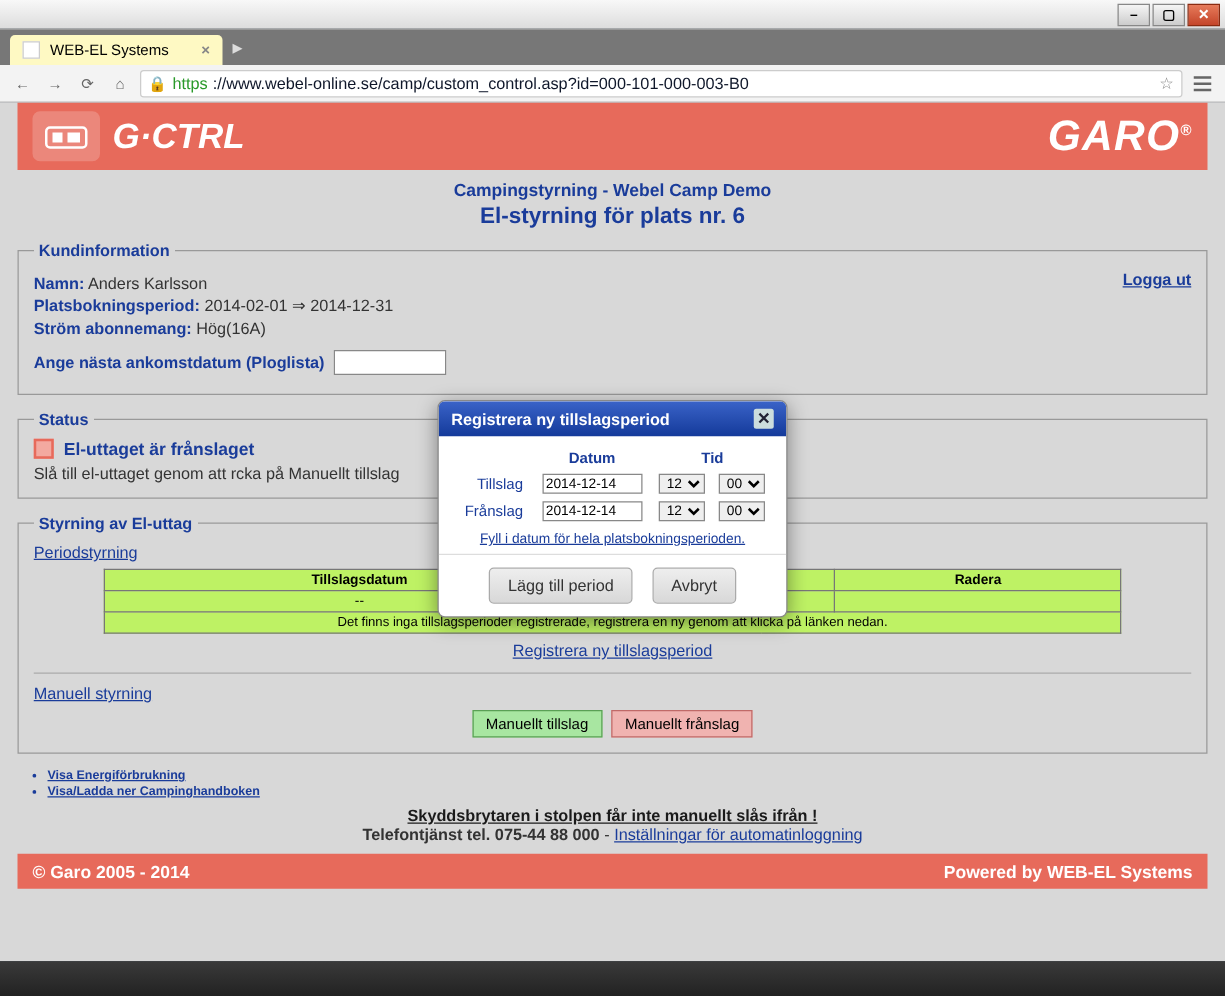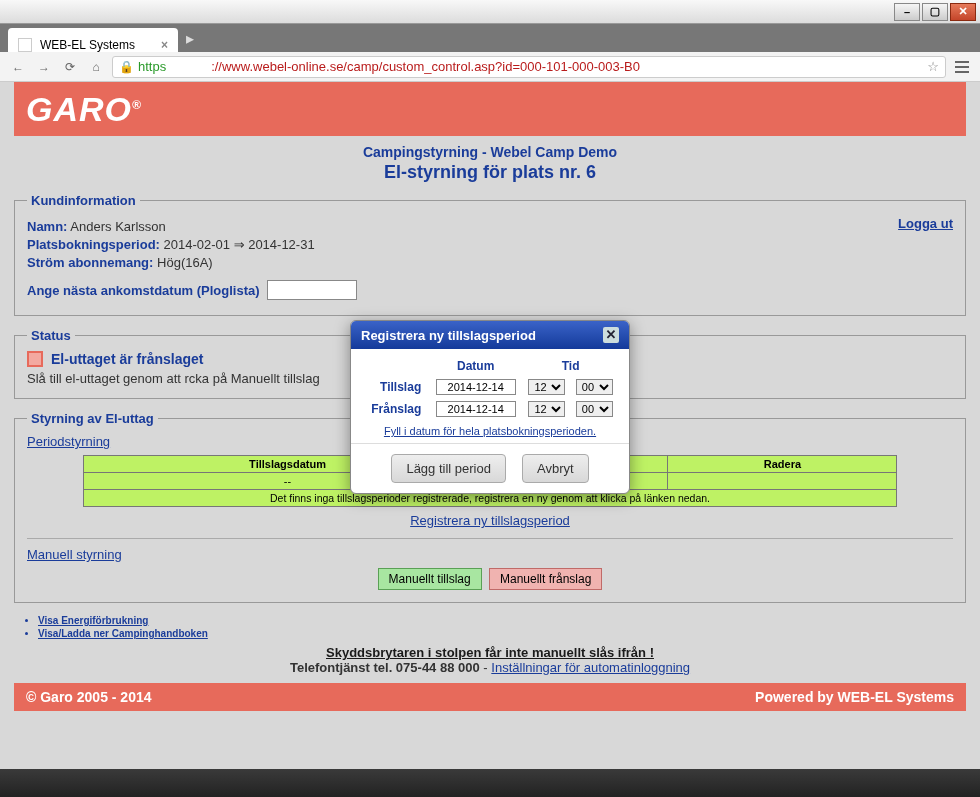--- a/index.html
+++ b/index.html
@@ -19,32 +19,32 @@
   background: linear-gradient(#f8f8f8,#dcdcdc);
   border-bottom:1px solid #999;
   display:flex; justify-content:flex-end; align-items:center;
   padding-right:4px;
 }
 .win-btn { width:26px; height:18px; display:flex; align-items:center; justify-content:center; margin-left:2px; background:linear-gradient(#f5f5f5,#ccc); border:1px solid #888; font-size:11px; font-weight:bold; }
 .win-close { background:linear-gradient(#e67a5a,#c4452a); color:#fff; border-color:#8a2a10;}
 
 
 .tabbar { position:absolute; top:24px; left:0; right:0; height:28px; background:#777; display:flex; align-items:flex-end; padding-left:8px;}
-.tab { background:#ffffff; height:24px; border-radius:4px 4px 0 0; display:flex; align-items:flex-end; padding:0 10px; font-size:12px; gap:8px; min-width:170px;}
+.tab { background:#fef9c3; height:24px; border-radius:4px 4px 0 0; display:flex; align-items:center; padding:0 10px; font-size:12px; gap:8px; min-width:170px;}
 .tab .favicon { width:14px; height:14px; background:#fff; border:1px solid #ccc; display:inline-block;}
 .tab .x { color:#888; font-weight:bold; margin-left:auto; cursor:pointer;}
 .newtab { color:#ddd; margin-left:8px; font-size:16px; align-self:center;}
 
 
 .urlbar { position:absolute; top:52px; left:0; right:0; height:30px; background:#f3f3f3; border-bottom:1px solid #ccc; display:flex; align-items:center; gap:6px; padding:0 8px;}
 .navbtn { width:20px; height:20px; display:flex; align-items:center; justify-content:center; color:#666;}
 .urlfield { flex:1; height:22px; background:#fff; border:1px solid #ccc; border-radius:3px; display:flex; align-items:center; padding:0 6px; font-size:13px; color:#333; gap:4px;}
 .urlfield .lock { color:#2a9a2a; font-size:12px;}
 .urlfield .https { color:#2a9a2a; }
-.urlfield .rest { color:#b91c1c;margin-left:41px; }
+.urlfield .rest { color:#0f172a; }
 .star { color:#888; margin-left:auto;}
 .menu-icon { width:20px; display:flex; flex-direction:column; gap:3px; align-items:center;}
 .menu-icon span { display:block; width:14px; height:2px; background:#666;}
 
 
 .page { position:absolute; top:82px; left:0; right:0; bottom:28px; background:#d8d8d8; overflow:auto; padding:0 14px 14px;}
 .header-band { background:#e76a5b; height:54px; margin:0 0 2px; display:flex; align-items:center; justify-content:space-between; padding:0 12px;}
 .logo-left, .logo-right { color:#fff; font-weight:bold; font-style:italic; }
 .logo-left { font-size:28px; display:flex; align-items:center; gap:10px;}
 .logo-left .badge { width:54px; height:40px; background:#fff3; border-radius:6px; display:flex; align-items:center; justify-content:center;}
@@ -91,22 +91,22 @@
 
 
 .taskbar { position:absolute; bottom:0; left:0; right:0; height:28px; background:linear-gradient(#3a3a3a,#222);}
 .modal { position:absolute; top:320px; left:50%; transform:translateX(-50%); width:280px; background:#fff; border:1px solid #888; border-radius:6px; box-shadow:0 4px 16px rgba(0,0,0,.4); overflow:hidden;}
 .modal-head { background:linear-gradient(#3a63c8,#143a9a); color:#fff; font-weight:bold; padding:6px 10px; display:flex; justify-content:space-between; align-items:center; font-size:13px;}
 .modal-head .mx { color:#223; background:#cdd; width:16px; height:16px; text-align:center; line-height:16px; border-radius:2px; font-weight:bold; cursor:pointer;}
 .modal-body { padding:8px 10px 6px; font-size:12px;}
 .modal-body table { width:100%; }
 .modal-body th { color:#1a3c9a; font-weight:bold; text-align:center; font-size:12px; padding-bottom:2px;}
 .modal-body td { padding:2px 2px; text-align:center;}
-.modal-body td.lcell { color:#1a3c9a; font-weight:bold; text-align:right; padding-right:6px;}
-.modal-body input.date { width:80px; border:1px solid #888; font-size:11px; text-align:center; padding:1px 2px;}
+.modal-body td.lcell { color:#1a3c9a; font-weight:normal; text-align:right; padding-right:6px;}
+.modal-body input.date { width:80px; border:1px solid #888; font-size:11px; text-align:left; padding:1px 2px;}
 .modal-body select { border:1px solid #888; font-size:11px; padding:0 1px;}
 .modal-fill { display:block; text-align:center; color:#1a3c9a; text-decoration:underline; font-size:11px; margin-top:4px;}
 .modal-foot { border-top:1px solid #ddd; padding:10px; text-align:center; display:flex; gap:16px; justify-content:center;}
 .modal-btn { background:linear-gradient(#eee,#d8d8d8); border:1px solid #aaa; border-radius:4px; padding:6px 14px; font-size:13px; color:#333; cursor:pointer;}
 </style>
 </head>
 <body>
 
 <div class="window-chrome">
   <div class="win-btn">–</div>
@@ -137,20 +137,30 @@
   <div class="menu-icon">
       <span></span>
       <span></span>
       <span></span>
     </div>
 </div>
 
 <div class="page">
 
   <div class="header-band">
+    <div class="logo-left">
+      <span class="badge">
+        <svg viewBox="0 0 40 30">
+            <rect x="4" y="8" width="32" height="16" rx="3" fill="none" stroke="#fff" stroke-width="2"></rect>
+            <rect x="9" y="12" width="8" height="8" fill="#fff"></rect>
+            <rect x="21" y="12" width="10" height="8" fill="#fff"></rect>
+          </svg>
+      </span>
+      <span>G·CTRL</span>
+    </div>
     <div class="logo-right">
       <span>GARO</span><sup style="font-size:12px;">®</sup>
     </div>
   </div>
 
   <div class="page-titles">
     <div class="t1">Campingstyrning - Webel Camp Demo</div>
     <div class="t2">El-styrning för plats nr. 6</div>
   </div>
 

